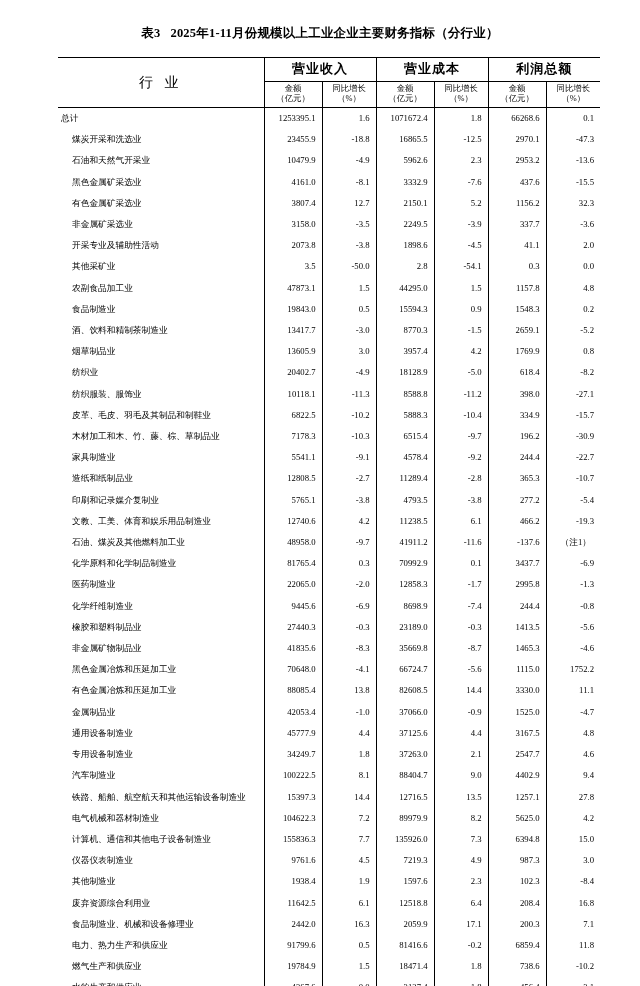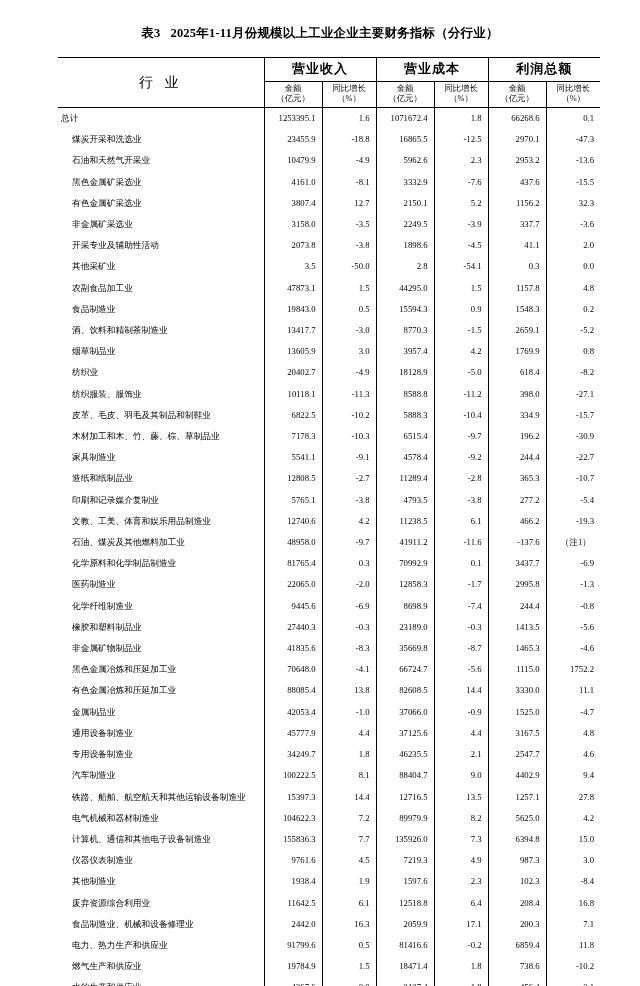--- a/index.html
+++ b/index.html
@@ -434,21 +434,21 @@
             <td class="num">4.4</td>
             <td class="num">37125.6</td>
             <td class="num">4.4</td>
             <td class="num">3167.5</td>
             <td class="num">4.8</td>
           </tr>
           <tr>
             <td class="ind child">专用设备制造业</td>
             <td class="num">34249.7</td>
             <td class="num">1.8</td>
-            <td class="num">46235.5</td>
+            <td class="num">37263.0</td>
             <td class="num">2.1</td>
             <td class="num">2547.7</td>
             <td class="num">4.6</td>
           </tr>
           <tr>
             <td class="ind child">汽车制造业</td>
             <td class="num">100222.5</td>
             <td class="num">8.1</td>
             <td class="num">88404.7</td>
             <td class="num">9.0</td>

